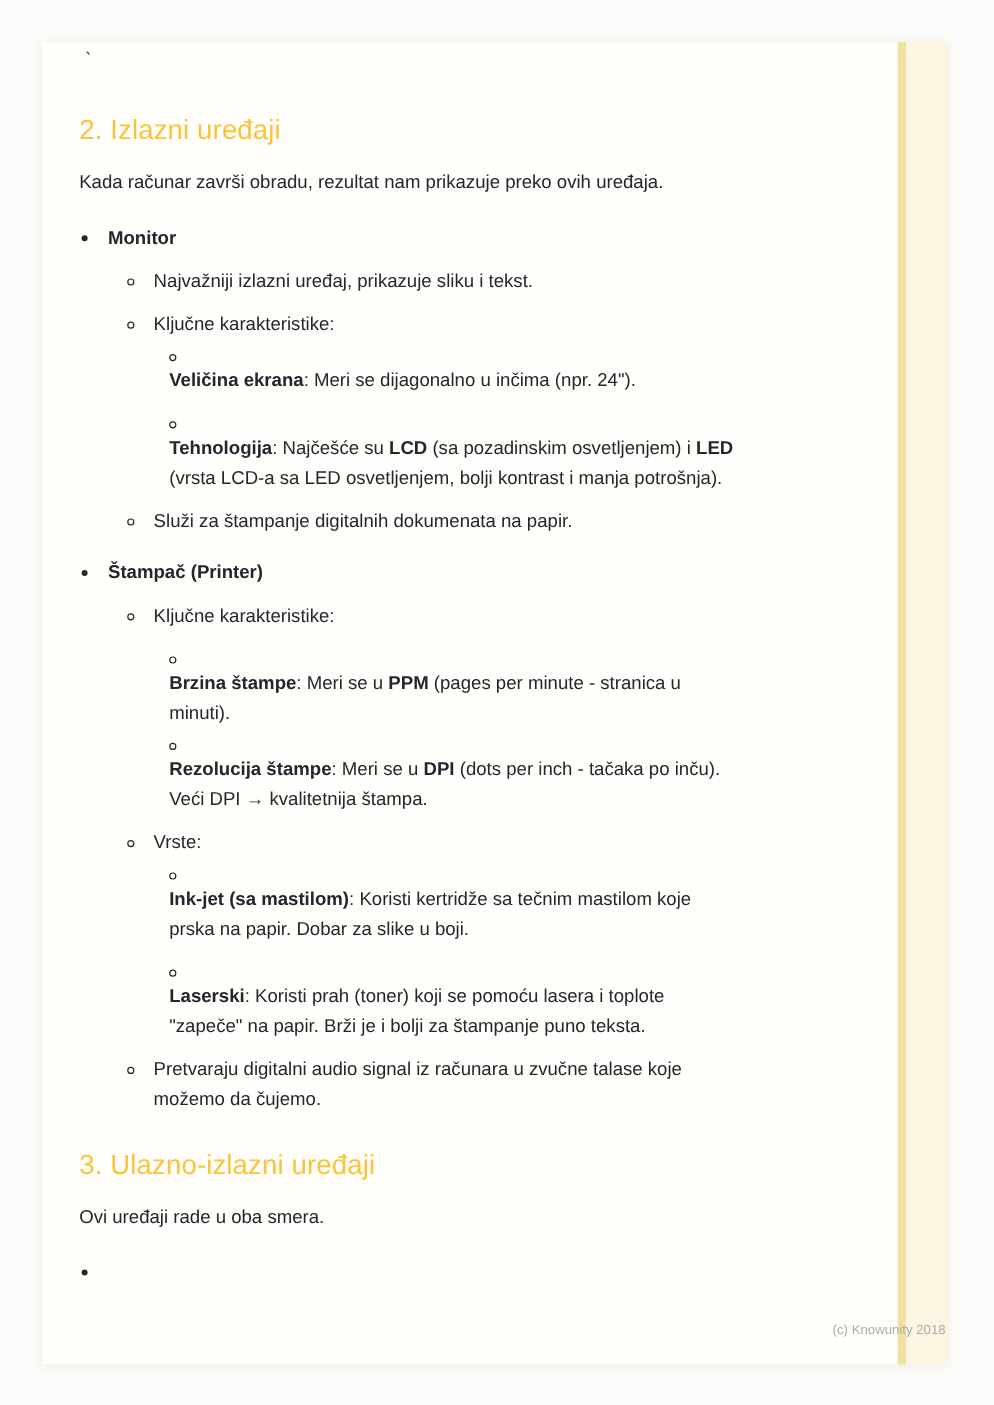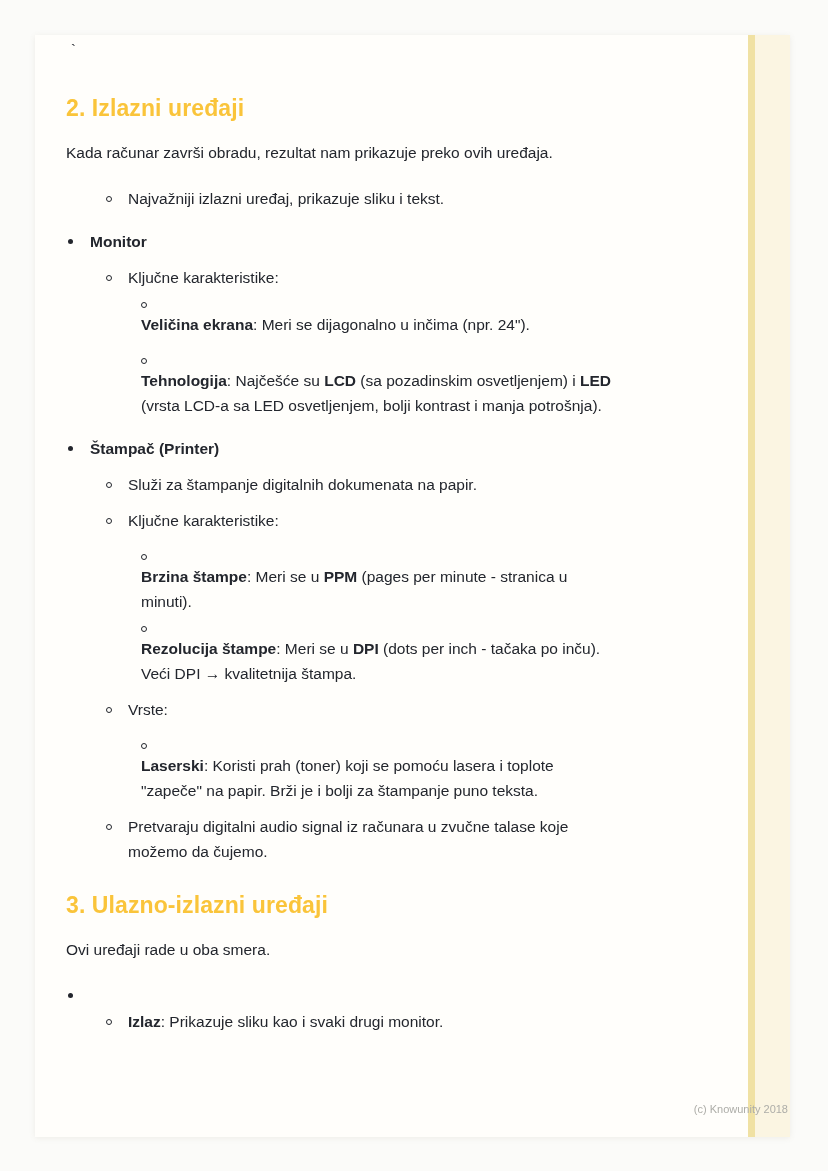--- a/index.html
+++ b/index.html
@@ -39,21 +39,21 @@
     padding:8px 0 0 31px;
   }
   .stray{
     font-size:15px; line-height:14px; color:var(--ink);
     padding-left:5px;
   }
   h2.section-heading{
     color:var(--accent);
     font-size:23px;
     line-height:30px;
-    font-weight:700;
+    font-weight:400;
     margin-top:36px;
     letter-spacing:0.1px;
   }
   h2.section-heading.second{ margin-top:26px; }
   p.intro{
     font-size:15.5px;
     line-height:23px;
     margin-top:18px;
   }
   .list{ margin-top:22px; }
@@ -97,67 +97,67 @@
 <div class="page">
   <div class="side-stripe"></div>
   <div class="side-panel"></div>
 
   <div class="content">
     <div class="stray">`</div>
 
     <h2 class="section-heading">2. Izlazni uređaji</h2>
     <p class="intro">Kada računar završi obradu, rezultat nam prikazuje preko ovih uređaja.</p>
     <div class="list">
-        <div class="li lvl2">
-          <span class="bullet b-open">
-            <i></i>
-          </span>
-          <span class="txt"><span>Najvažniji izlazni uređaj, prikazuje sliku i tekst.</span></span>
-        </div>
         <div class="li lvl1">
           <span class="bullet b-filled">
             <i></i>
           </span>
           <span class="txt"><strong>Monitor</strong></span>
         </div>
         <div class="li lvl2">
           <span class="bullet b-open">
             <i></i>
           </span>
+          <span class="txt"><span>Najvažniji izlazni uređaj, prikazuje sliku i tekst.</span></span>
+        </div>
+        <div class="li lvl2">
+          <span class="bullet b-open">
+            <i></i>
+          </span>
           <span class="txt"><span>Ključne karakteristike:</span></span>
         </div>
         <div class="li lvl3 tight-top">
           <span class="bullet b-open">
             <i></i>
           </span>
           <span class="txt"><strong>Veličina ekrana</strong><span>: Meri se dijagonalno u inčima (npr. 24").</span></span>
         </div>
         <div class="li lvl3">
           <span class="bullet b-open">
             <i></i>
           </span>
           <span class="txt"><strong>Tehnologija</strong><span>: Najčešće su </span><strong>LCD</strong><span> (sa pozadinskim osvetljenjem) i </span><strong>LED</strong><span>
 (vrsta LCD-a sa LED osvetljenjem, bolji kontrast i manja potrošnja).</span></span>
         </div>
+        <div class="li lvl2">
+          <span class="bullet b-open">
+            <i></i>
+          </span>
+          <span class="txt"><span>Služi za štampanje digitalnih dokumenata na papir.</span></span>
+        </div>
         <div class="li lvl1">
           <span class="bullet b-filled">
             <i></i>
           </span>
           <span class="txt"><strong>Štampač (Printer)</strong></span>
         </div>
         <div class="li lvl2">
           <span class="bullet b-open">
             <i></i>
           </span>
-          <span class="txt"><span>Služi za štampanje digitalnih dokumenata na papir.</span></span>
-        </div>
-        <div class="li lvl2">
-          <span class="bullet b-open">
-            <i></i>
-          </span>
           <span class="txt"><span>Ključne karakteristike:</span></span>
         </div>
         <div class="li lvl3">
           <span class="bullet b-open">
             <i></i>
           </span>
           <span class="txt"><strong>Brzina štampe</strong><span>: Meri se u </span><strong>PPM</strong><span> (pages per minute - stranica u
 minuti).</span></span>
         </div>
         <div class="li lvl3 tight-top">
@@ -165,20 +165,27 @@
             <i></i>
           </span>
           <span class="txt"><strong>Rezolucija štampe</strong><span>: Meri se u </span><strong>DPI</strong><span> (dots per inch - tačaka po inču).
 Veći DPI → kvalitetnija štampa.</span></span>
         </div>
         <div class="li lvl2">
           <span class="bullet b-open">
             <i></i>
           </span>
           <span class="txt"><span>Vrste:</span></span>
+        </div>
+        <div class="li lvl3 tight-top">
+          <span class="bullet b-open">
+            <i></i>
+          </span>
+          <span class="txt"><strong>Ink-jet (sa mastilom)</strong><span>: Koristi kertridže sa tečnim mastilom koje
+prska na papir. Dobar za slike u boji.</span></span>
         </div>
         <div class="li lvl3">
           <span class="bullet b-open">
             <i></i>
           </span>
           <span class="txt"><strong>Laserski</strong><span>: Koristi prah (toner) koji se pomoću lasera i toplote
 "zapeče" na papir. Brži je i bolji za štampanje puno teksta.</span></span>
         </div>
         <div class="li lvl2">
           <span class="bullet b-open">
@@ -190,23 +197,17 @@
       </div>
 
     <h2 class="section-heading second">3. Ulazno-izlazni uređaji</h2>
     <p class="intro">Ovi uređaji rade u oba smera.</p>
     <div class="list">
         <div class="li lvl1">
           <span class="bullet b-filled">
             <i></i>
           </span>
         </div>
-        <div class="li lvl2">
-          <span class="bullet b-open">
-            <i></i>
-          </span>
-          <span class="txt"><strong>Izlaz</strong><span>: Prikazuje sliku kao i svaki drugi monitor.</span></span>
-        </div>
       </div>
   </div>
 
   <div class="footer">(c) Knowunity 2018</div>
 </div>
 
 </body></html>

